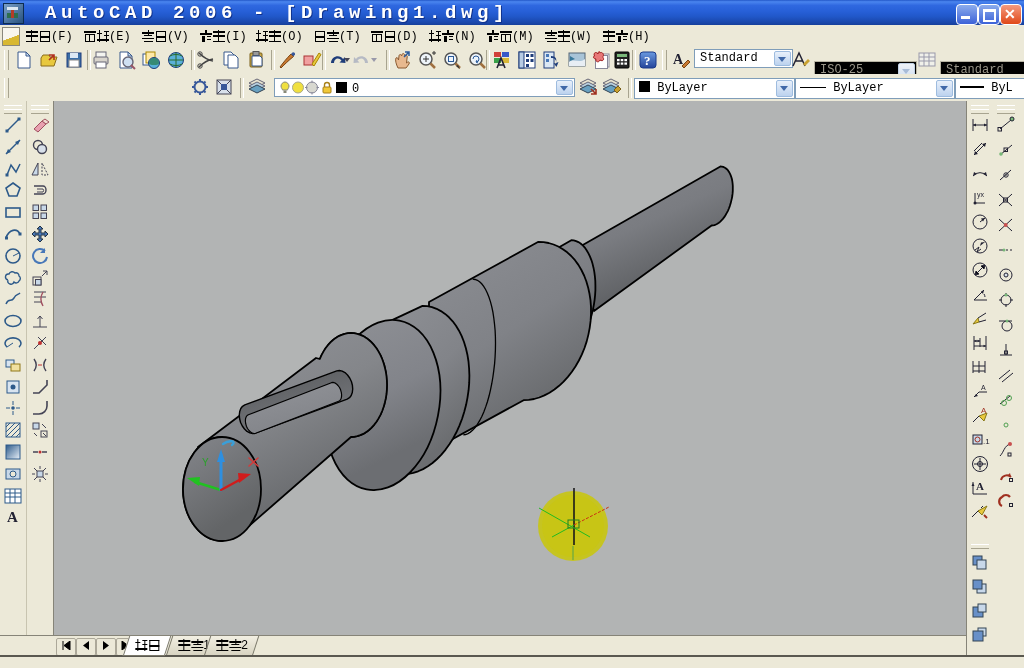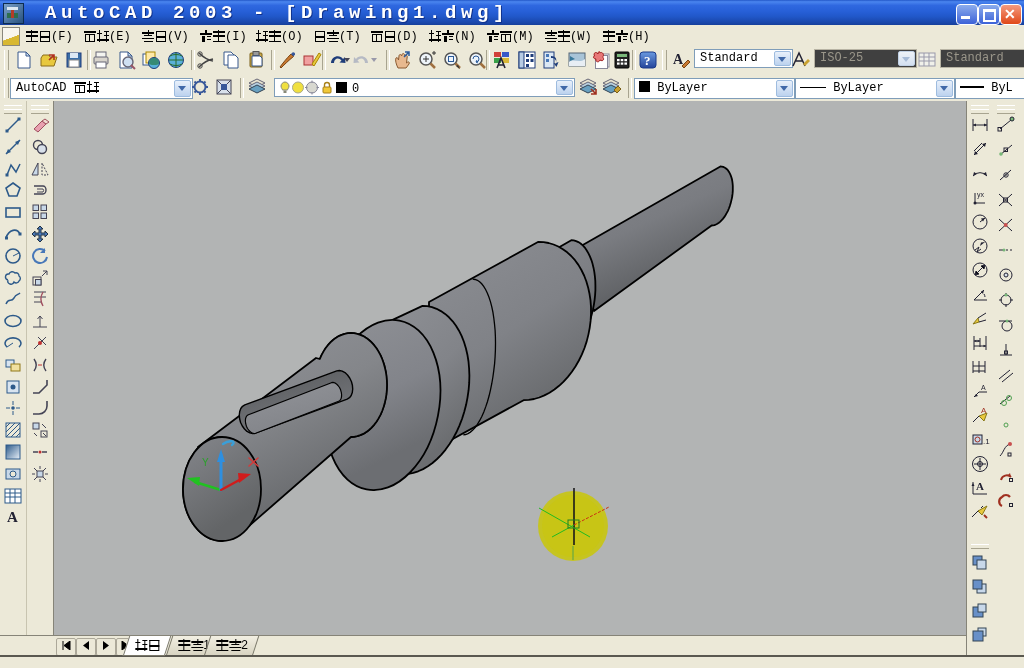--- a/index.html
+++ b/index.html
@@ -32,21 +32,21 @@
 #tb1{top:46px;height:28px;border-bottom:1px solid #e0dcc8;}
 #tb2{top:74px;height:27px;border-bottom:1px solid #b8b49e;}
 .grip{position:absolute;top:4px;width:3px;height:20px;border-left:1px solid #fff;border-right:1px solid #a8a490;}
 .sep{position:absolute;top:4px;width:2px;height:20px;border-left:1px solid #a8a490;border-right:1px solid #fff;}
 .ic{position:absolute;top:4px;width:20px;height:20px;}
 .ic svg{position:absolute;left:0;top:0;}
 .cmb{position:absolute;background:#fff;border:1px solid #7f9db9;font-family:"Liberation Mono",monospace;font-size:12px;color:#000;}
 .cmb .ar{position:absolute;right:1px;top:1px;bottom:1px;width:15px;background:linear-gradient(180deg,#e8f0fb,#bcd2ee);border:1px solid #9ebcdf;border-radius:2px;}
 .cmb .ar:before{content:"";position:absolute;left:3px;top:5px;border:4px solid transparent;border-top:5px solid #4068a8;}
 .cmb .gr{color:#9a968a;}
-.dis{background:#404040;border-color:#b8b4a4;}
+.dis{background:#000000;border-color:#b8b4a4;margin-top:12px;}
 .dis .ar{background:linear-gradient(180deg,#eef2f8,#d4e0f0);border-color:#c0d0e4;}
 .dis .ar:before{border-top-color:#a8bcd8;}
 #main{position:absolute;left:0;top:101px;width:1024px;height:534px;background:#ece9d8;}
 #canvas{position:absolute;left:53px;top:0;width:913px;height:534px;background:#b2b4b4;border-left:1px solid #868478;border-bottom:1px solid #868478;}
 .vbar{position:absolute;top:0;width:26px;height:534px;background:#ece9d8;}
 .vic{position:absolute;width:20px;height:20px;left:3px;}
 .vgrip{position:absolute;left:4px;width:18px;height:3px;border-top:1px solid #fff;border-bottom:1px solid #a8a490;}
 #tabs{position:absolute;left:0;top:635px;width:966px;height:20px;background:#ece9d8;border-top:1px solid #868478;font-size:12px;}
 .nav{position:absolute;top:2px;width:18px;height:16px;background:#ece9d8;border:1px solid #aca899;border-radius:2px;text-align:center;line-height:14px;}
 .tab{position:absolute;top:0;height:19px;line-height:18px;padding:0 7px;border:1px solid #7a786a;border-top:none;transform:skewX(-18deg);background:linear-gradient(180deg,#f2efe2,#d8d4c2);}
@@ -57,21 +57,21 @@
 #wm .t1{position:absolute;left:76px;top:23px;color:#8a7458;font-weight:bold;font-size:13px;white-space:nowrap;}
 #wm .t2{position:absolute;left:77px;top:40px;color:#e8872a;font-family:"Liberation Sans",sans-serif;font-weight:bold;font-size:11.5px;letter-spacing:0.3px;}
 .w{display:inline-block;width:12px;height:12px;margin:0 .5px;vertical-align:-1.5px;opacity:.85;}
 .w1{background:linear-gradient(#8a7458,#8a7458) 0 1px/12px 1px no-repeat,linear-gradient(#8a7458,#8a7458) 0 5px/12px 1px no-repeat,linear-gradient(#8a7458,#8a7458) 0 11px/12px 1px no-repeat,linear-gradient(#8a7458,#8a7458) 5px 0/1px 12px no-repeat;}
 .w2{background:linear-gradient(#8a7458,#8a7458) 1px 1px/10px 1px no-repeat,linear-gradient(#8a7458,#8a7458) 1px 1px/1px 10px no-repeat,linear-gradient(#8a7458,#8a7458) 10px 1px/1px 10px no-repeat,linear-gradient(#8a7458,#8a7458) 1px 11px/10px 1px no-repeat,linear-gradient(#8a7458,#8a7458) 1px 6px/10px 1px no-repeat;}
 .w3{background:linear-gradient(#8a7458,#8a7458) 0 2px/12px 1px no-repeat,linear-gradient(#8a7458,#8a7458) 2px 5px/8px 1px no-repeat,linear-gradient(#8a7458,#8a7458) 0 8px/12px 1px no-repeat,linear-gradient(#8a7458,#8a7458) 2px 11px/9px 1px no-repeat,linear-gradient(#8a7458,#8a7458) 6px 0/1px 6px no-repeat;}
 </style></head><body>
 <div id="root">
 <div id="title">
       <div id="appico"></div>
-      <span class="txt">AutoCAD 2003 - [Drawing1.dwg]</span>
+      <span class="txt">AutoCAD 2006 - [Drawing1.dwg]</span>
 <div class="wbtn" id="wmin"></div>
       <div class="wbtn" id="wmax"></div>
       <div class="wbtn" id="wclo"></div>
     </div>
 <div id="menu">
       <div id="mico"></div>
       <span class="it" style="left:25px"><i class="c k1"></i><i class="c k2"></i><span class="lt">(F)</span></span>
       <span class="it" style="left:83px"><i class="c k5"></i><i class="c k4"></i><span class="lt">(E)</span></span>
       <span class="it" style="left:141px"><i class="c k3"></i><i class="c k2"></i><span class="lt">(V)</span></span>
       <span class="it" style="left:199px"><i class="c k6"></i><i class="c k1"></i><span class="lt">(I)</span></span>
@@ -293,21 +293,20 @@
       <span class="ic" style="left:917px">
         <svg width="20" height="20">
           <rect x="2" y="3" width="16" height="13" fill="#f0f0ea" stroke="#99a"></rect>
           <path d="M2,7 h16 M2,11 h16 M7,3 v13 M12,3 v13" stroke="#99a"></path>
         </svg>
       </span>
       <span class="cmb dis" style="left:940px;top:3px;width:84px;height:16px;padding:1px 0 0 5px"><span class="gr">Standard</span></span>
     </div>
 <div id="tb2" class="tbrow">
       <div class="grip" style="left:4px"></div>
-      <span class="cmb" style="left:10px;top:4px;width:176px;height:17px;padding:2px 0 0 5px">AutoCAD <i class="c k5" style="vertical-align:-2px"></i><i class="c k4" style="vertical-align:-2px"></i><span class="ar"></span></span>
       <span class="ic" style="left:190px;top:3px">
         <svg width="20" height="20">
           <circle cx="10" cy="10" r="5.5" fill="none" stroke="#38589a" stroke-width="2"></circle>
           <g stroke="#38589a" stroke-width="2">
             <line x1="10" y1="2" x2="10" y2="5"></line>
             <line x1="10" y1="15" x2="10" y2="18"></line>
             <line x1="2" y1="10" x2="5" y2="10"></line>
             <line x1="15" y1="10" x2="18" y2="10"></line>
             <line x1="4.5" y1="4.5" x2="6.5" y2="6.5"></line>
             <line x1="13.5" y1="13.5" x2="15.5" y2="15.5"></line>

